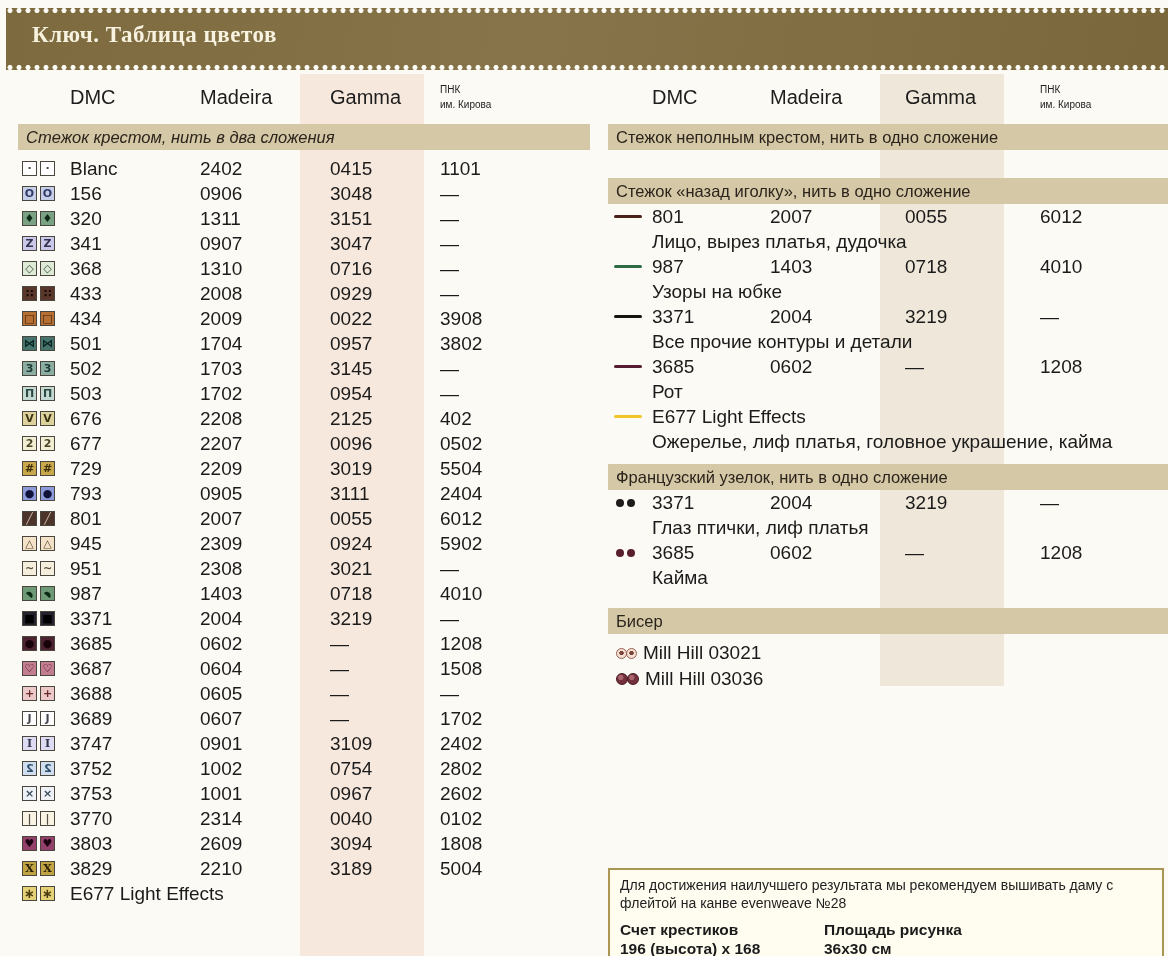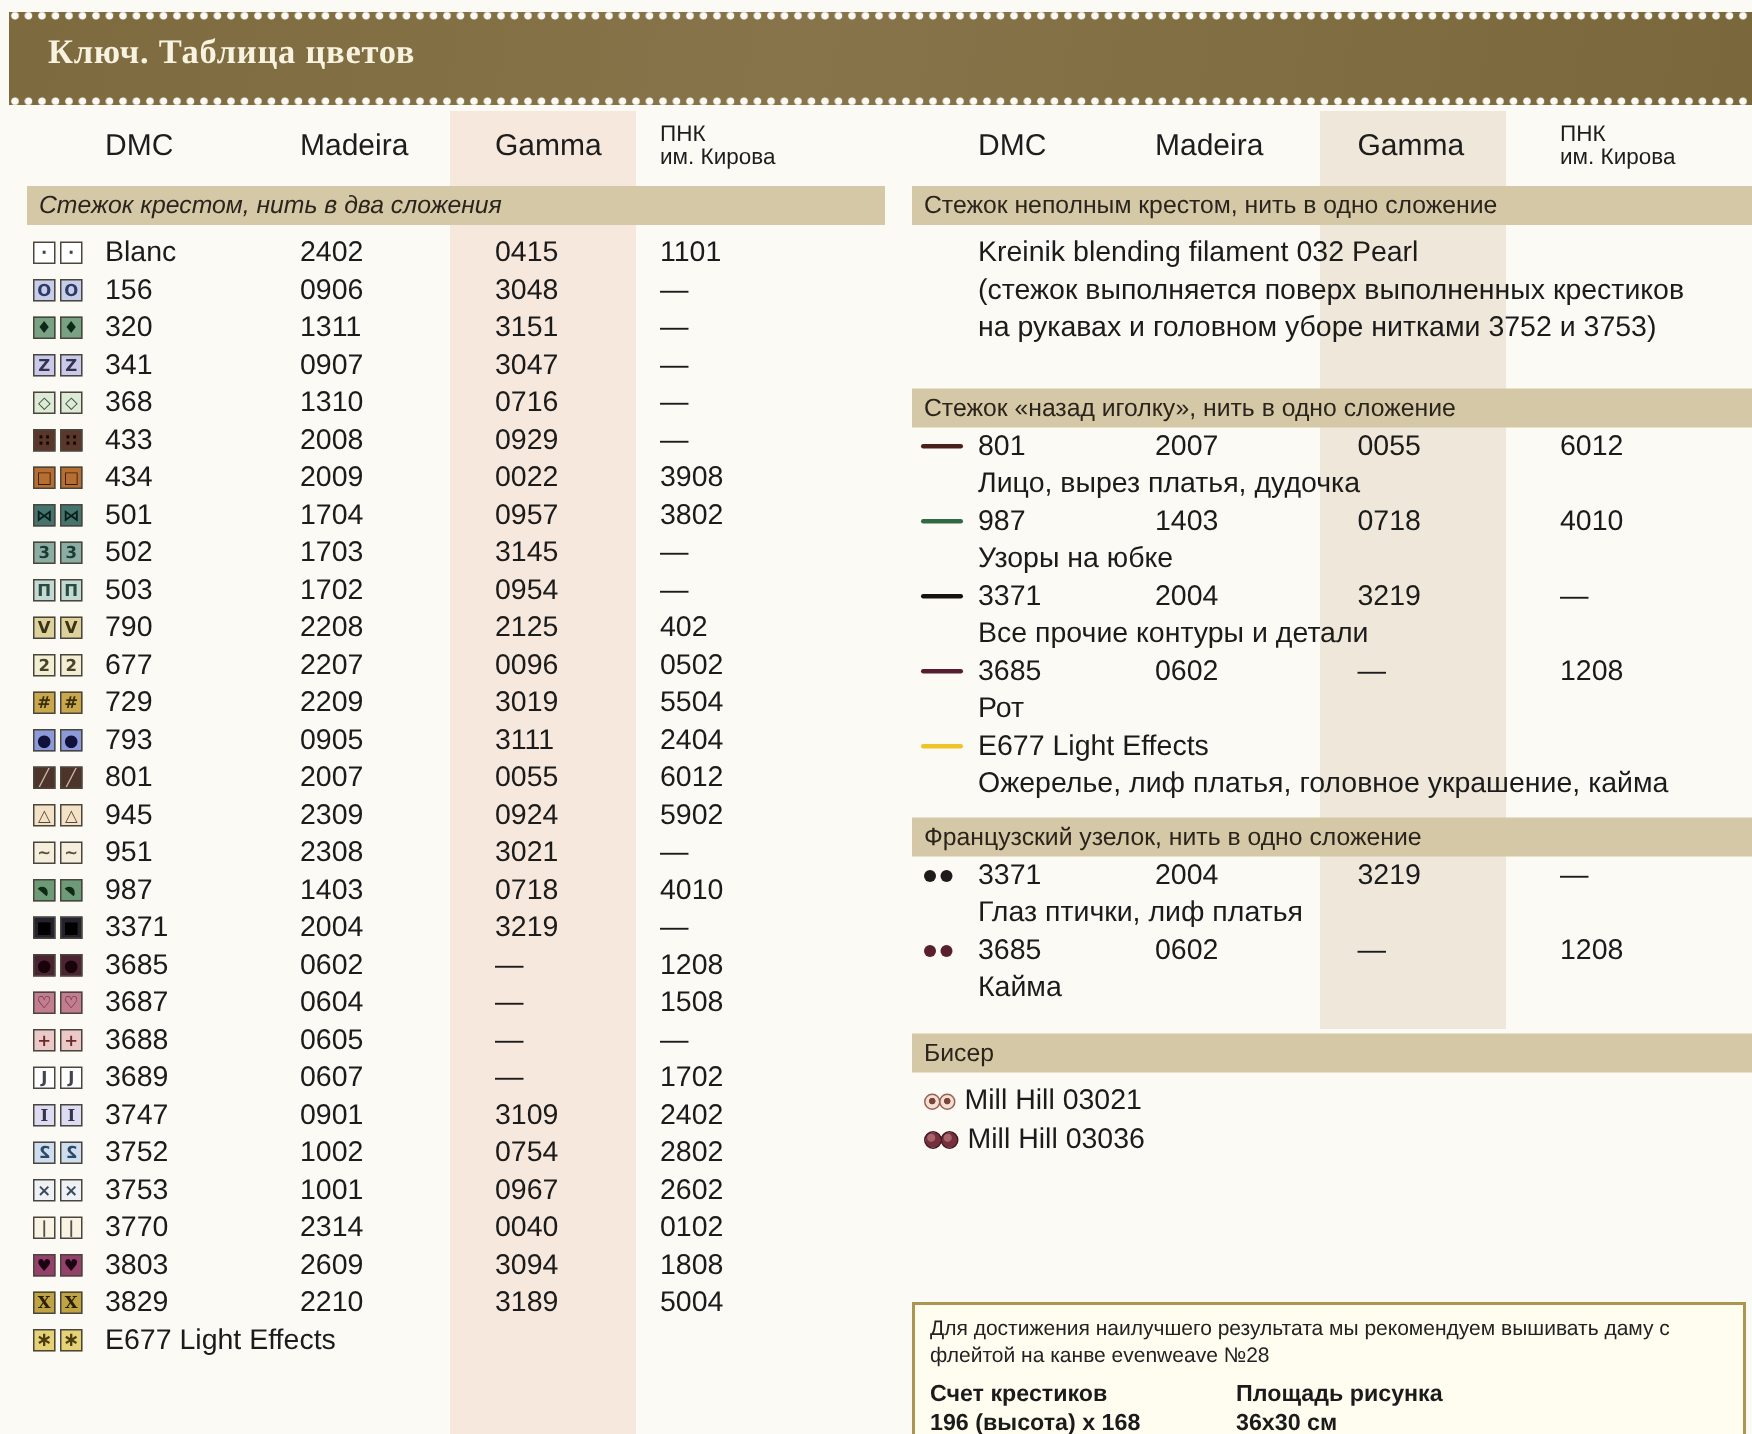--- a/index.html
+++ b/index.html
@@ -23,21 +23,21 @@
   .stripe { position:absolute; top:0; z-index:0; }
   .stripe.left-stripe  { left:282px; width:124px; height:882px; }
   .stripe.right-stripe { left:272px; width:124px; height:612px; }
   .col > .flow { position:relative; z-index:1; }
 
   
   .col-headers { display:grid; height:46px; align-items:center; }
   .col.left  .grid-cols { grid-template-columns:52px 130px 130px 110px auto; }
   .col.right .grid-cols { grid-template-columns:44px 118px 135px 135px auto; }
   .hdr { font-size:20px; color:#1d1d1d; }
-  .hdr.small { font-size:15px; line-height:15px; }
+  .hdr.small { font-size:10px; line-height:15px; }
 
   .bar { height:26px; line-height:26px; padding-left:8px; font-size:16.5px; color:#2b241c;
     margin-top:4px; }
 
   
   .rows { margin-top:6px; }
   .row { display:grid; height:25px; align-items:center; font-size:19px; white-space:nowrap; }
   .sym { display:flex; gap:3px; margin-left:4px; }
   .sym-box { width:15px; height:15px; border:1.5px solid #4a463e; display:flex;
     align-items:center; justify-content:center; overflow:hidden; }
@@ -254,21 +254,21 @@
 
           <div class="row grid-cols">
             <span class="sym">
               <span class="sym-box" style="background-color: rgb(221, 210, 155);">
                 <span class="glyph" style="color: rgb(58, 52, 21);">V</span>
               </span>
               <span class="sym-box" style="background-color: rgb(221, 210, 155);">
                 <span class="glyph" style="color: rgb(58, 52, 21);">V</span>
               </span>
             </span>
-            <span>790</span>
+            <span>676</span>
             <span>2208</span>
             <span>2125</span>
             <span>402</span>
           </div>
 
           <div class="row grid-cols">
             <span class="sym">
               <span class="sym-box" style="background-color: rgb(242, 238, 212);">
                 <span class="glyph" style="color: rgb(74, 68, 38);">2</span>
               </span>
@@ -564,24 +564,20 @@
         <span class="hdr">DMC</span>
         <span class="hdr">Madeira</span>
         <span class="hdr">Gamma</span>
         <span class="hdr small">
           <span>ПНК</span><br>
           <span>им. Кирова</span>
         </span>
       </div>
 
       <div class="bar" style="background-color: rgb(213, 200, 166);">Стежок неполным крестом, нить в одно сложение</div>
-      <div class="kreinik">
-        <div class="ind">Kreinik blending filament 032 Pearl</div>
-        <div class="ind paren">(стежок выполняется поверх выполненных крестиков на рукавах и головном уборе нитками 3752 и 3753)</div>
-      </div>
 
       <div class="gap24"></div>
       <div class="bar" style="background-color: rgb(213, 200, 166);">Стежок «назад иголку», нить в одно сложение</div>
 
         <div>
           <div class="nrow grid-cols">
             <span class="bline" style="background-color: rgb(74, 32, 24);"></span>
             <span>801</span>
             <span>2007</span>
             <span>0055</span>

